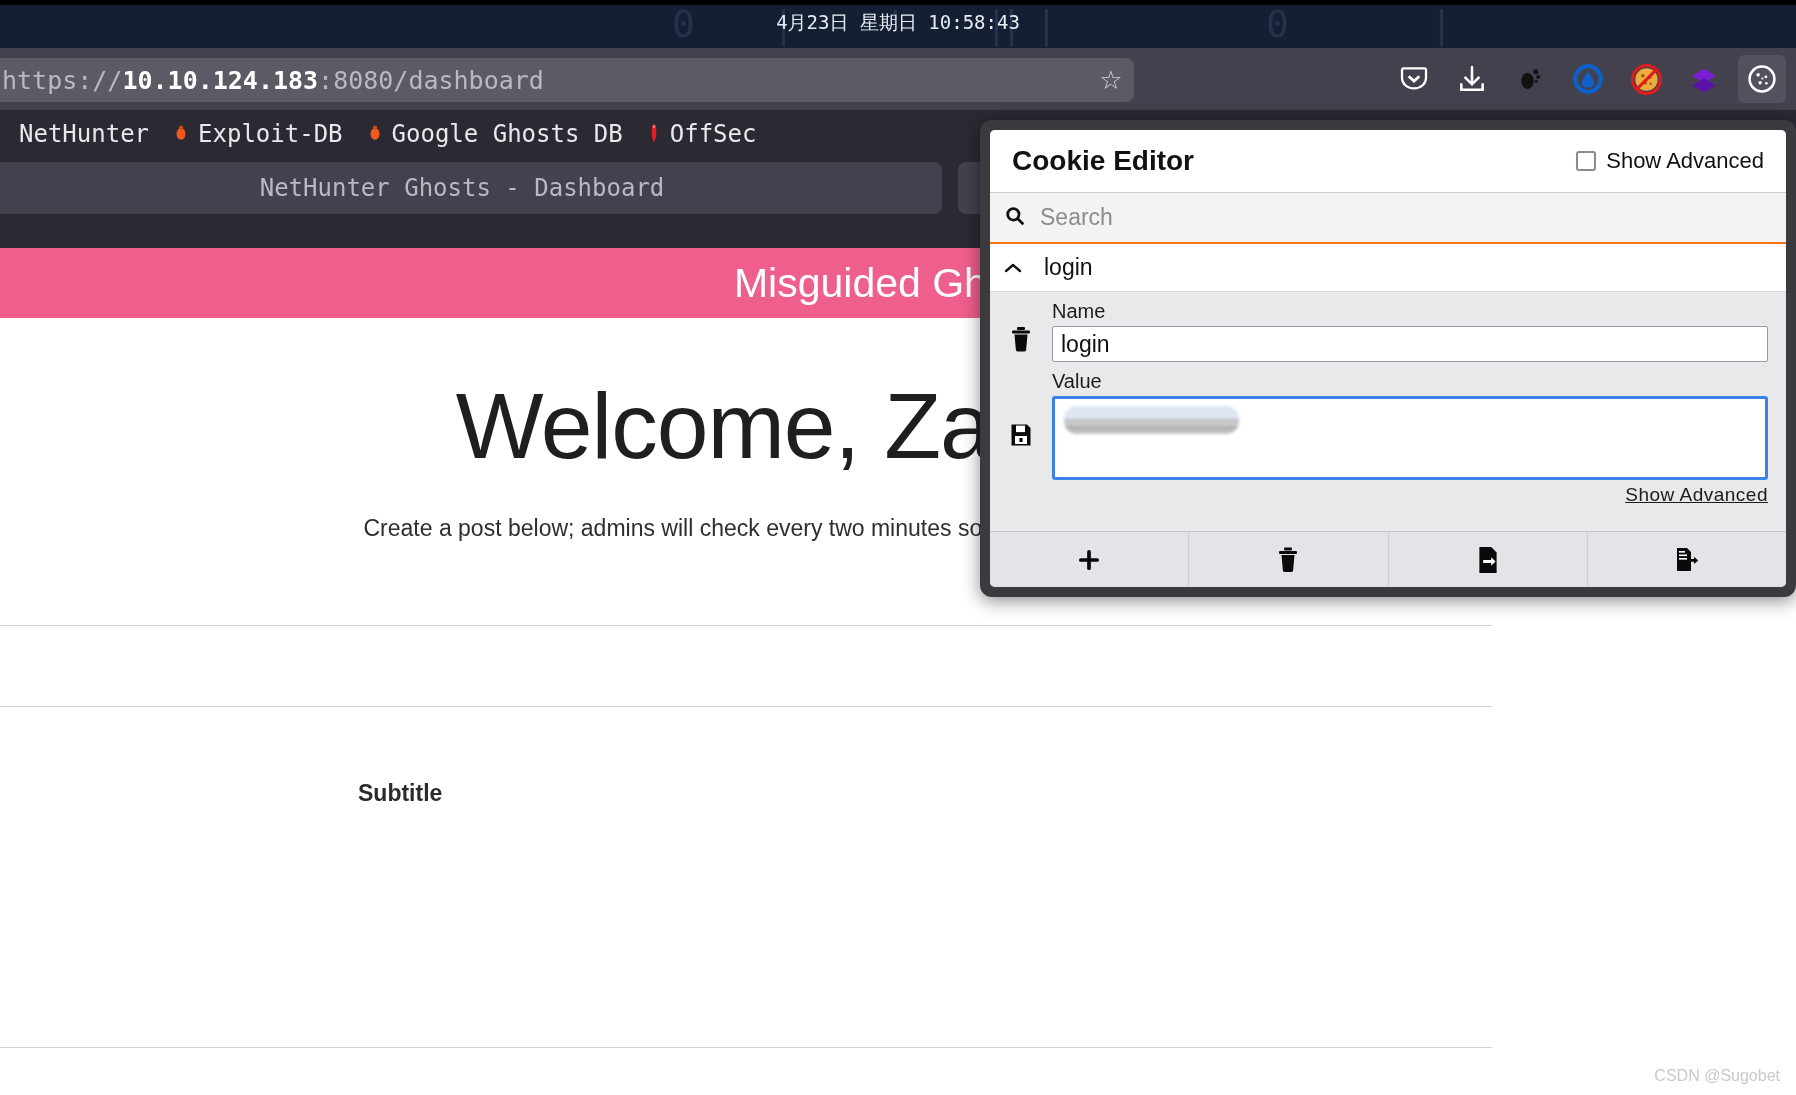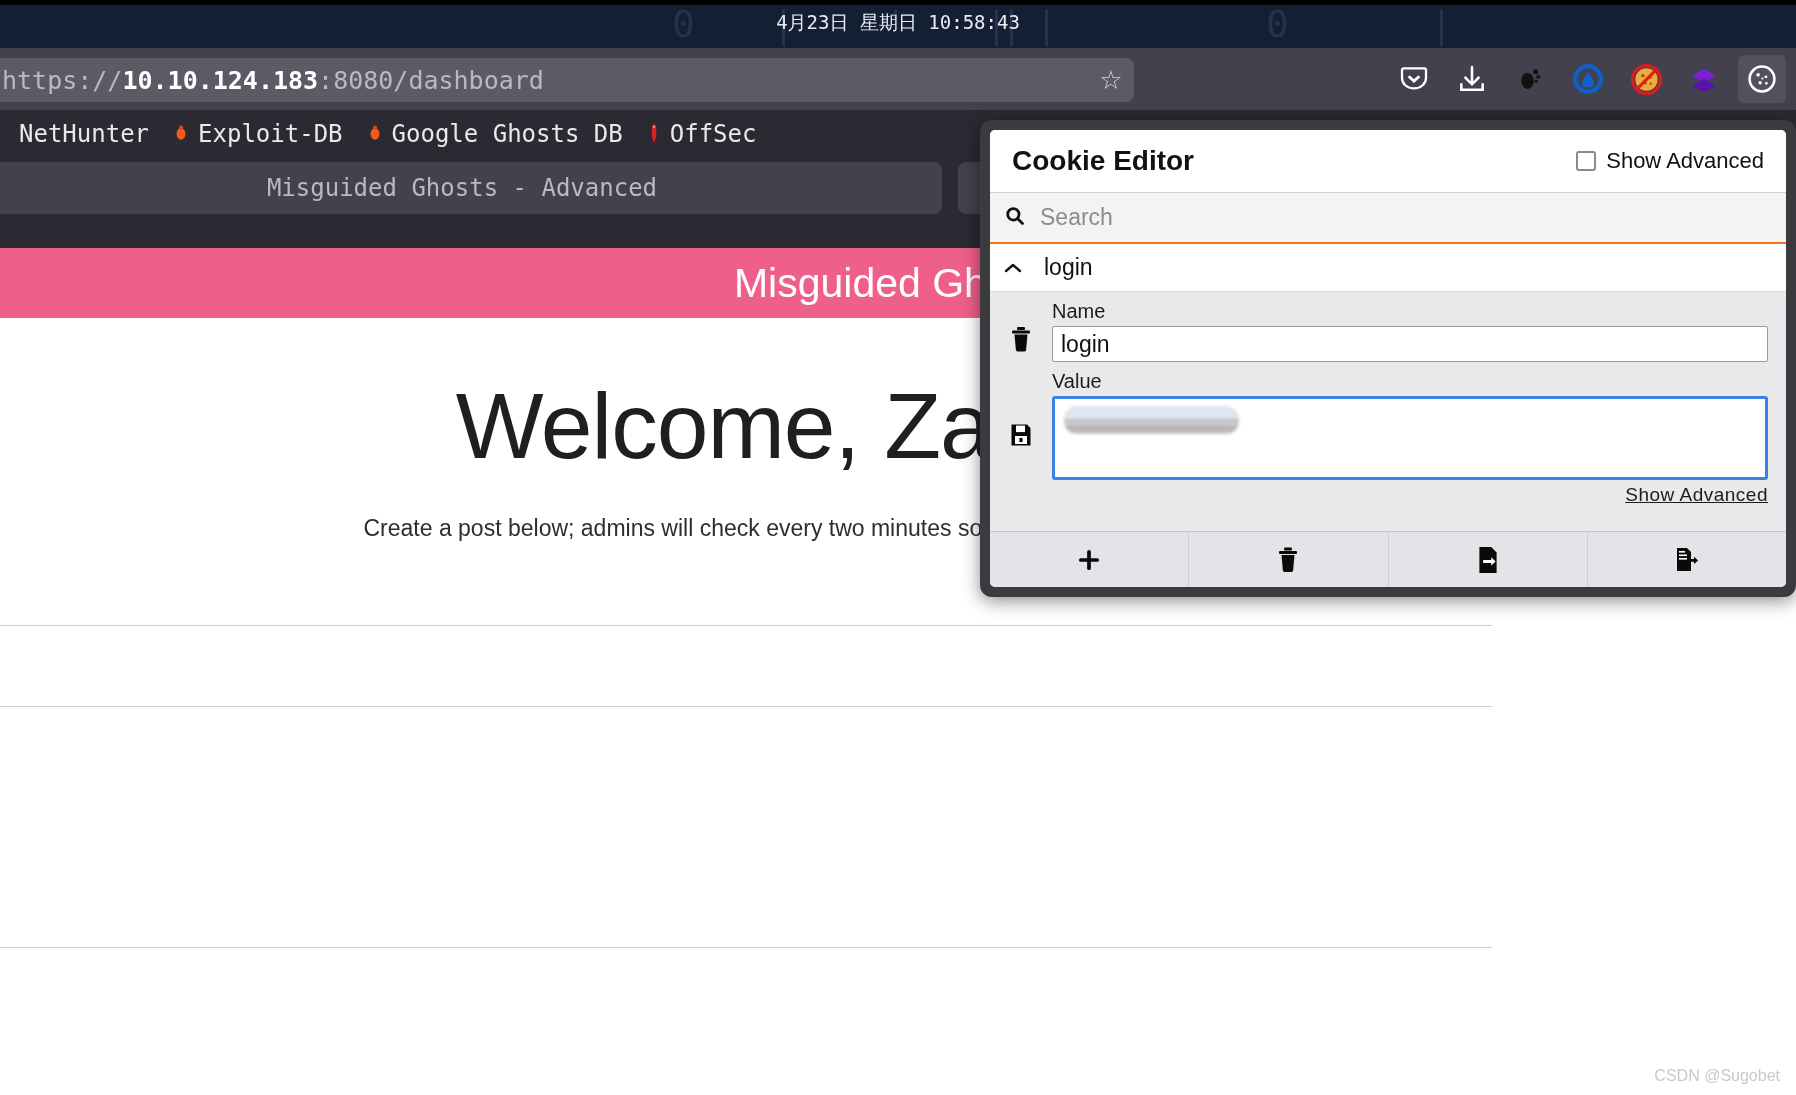--- a/index.html
+++ b/index.html
@@ -536,38 +536,39 @@
               <path d="M7 1 L9.4 7 L9.4 16 L7 23 L4.6 16 L4.6 7 Z" fill="#e02020"></path>
               <circle cx="7" cy="5" r="1.7" fill="#ff6b6b"></circle>
             </svg>
         </span>
         <span>OffSec</span>
       </div>
     </div>
 
     <div class="tabstrip">
       <div class="tab tab-active">
-        <div class="tab-title">Misguided Ghosts - Advanced</div>
+        <div class="tab-title">NetHunter Ghosts - Dashboard</div>
       </div>
       <div class="tab tab-other"></div>
     </div>
   </div>
 
   <div class="page">
     <div class="page-banner">
       <div class="page-banner-title">Misguided Ghosts</div>
     </div>
 
     <div class="content-col">
       <div class="welcome">Welcome, Zac</div>
       <div class="welcome-sub">Create a post below; admins will check every two minutes so don't be rude.</div>
 
       <div class="hr hr-1"></div>
       <div class="hr hr-2"></div>
 
+      <div class="subtitle-label">Subtitle</div>
 
       <div class="hr hr-3"></div>
     </div>
 
     <div class="watermark">CSDN @Sugobet</div>
   </div>
 
   <div class="cookie-panel">
     <div class="cookie-inner">
 

